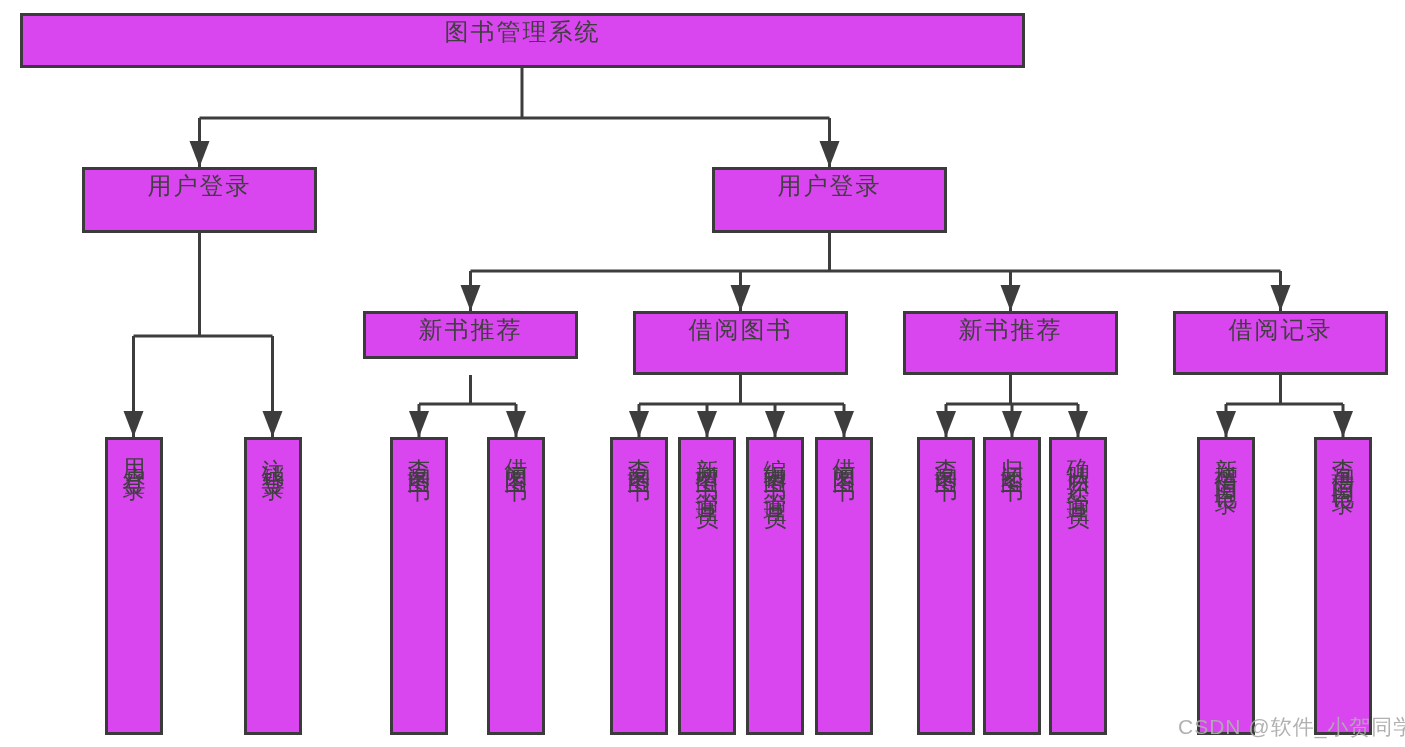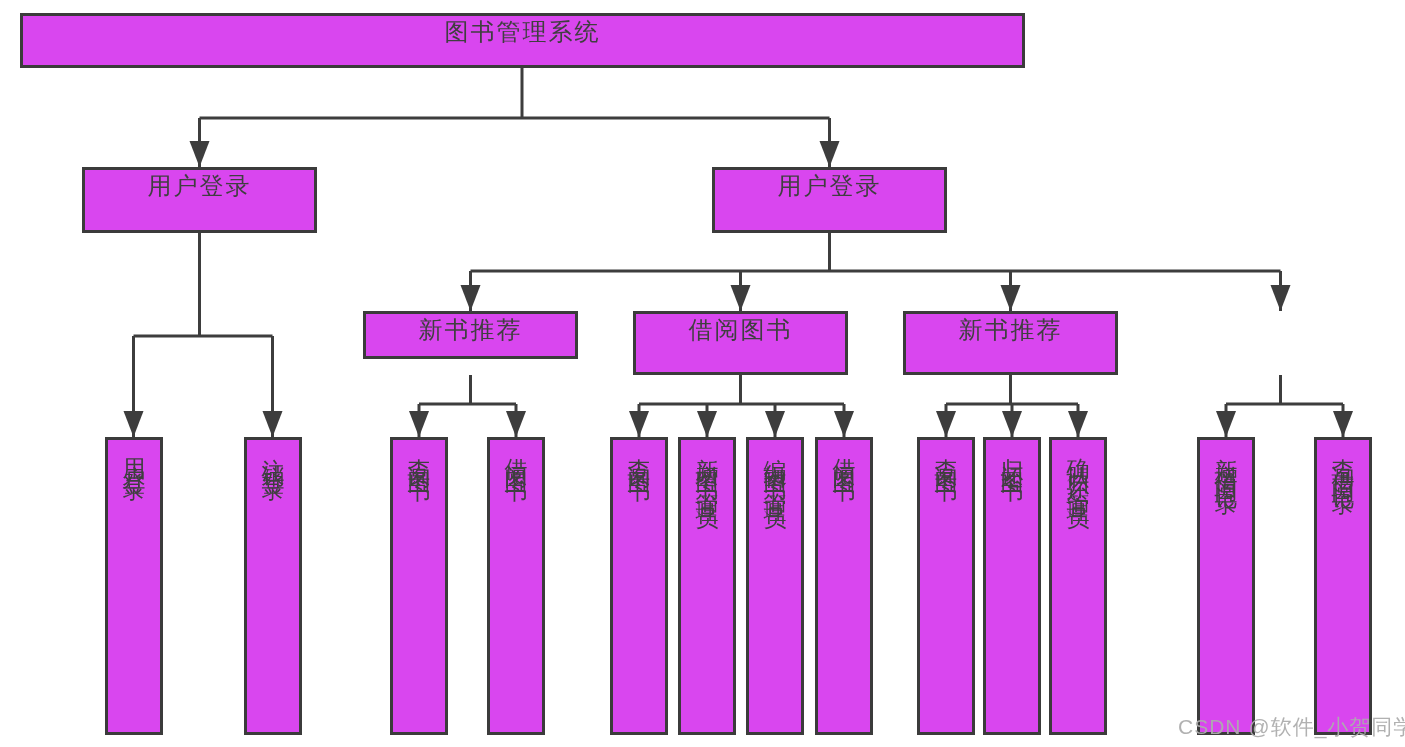--- a/index.html
+++ b/index.html
@@ -130,20 +130,23 @@
 
   <div class="node h-label" style="left:363px; top:311px; width:215px; height:48px;">
     <span>新书推荐</span>
   </div>
   <div class="node h-label" style="left:633px; top:311px; width:215px; height:64px;">
     <span>借阅图书</span>
   </div>
   <div class="node h-label" style="left:903px; top:311px; width:215px; height:64px;">
     <span>新书推荐</span>
   </div>
+  <div class="node h-label" style="left:1173px; top:311px; width:215px; height:64px;">
+    <span>借阅记录</span>
+  </div>
 
   <div class="node leaf" style="left:105px;">
     <span class="vtext">用户登录</span>
   </div>
   <div class="node leaf" style="left:244px;">
     <span class="vtext">注销登录</span>
   </div>
 
   <div class="node leaf" style="left:390px;">
     <span class="vtext">查询图书</span>

